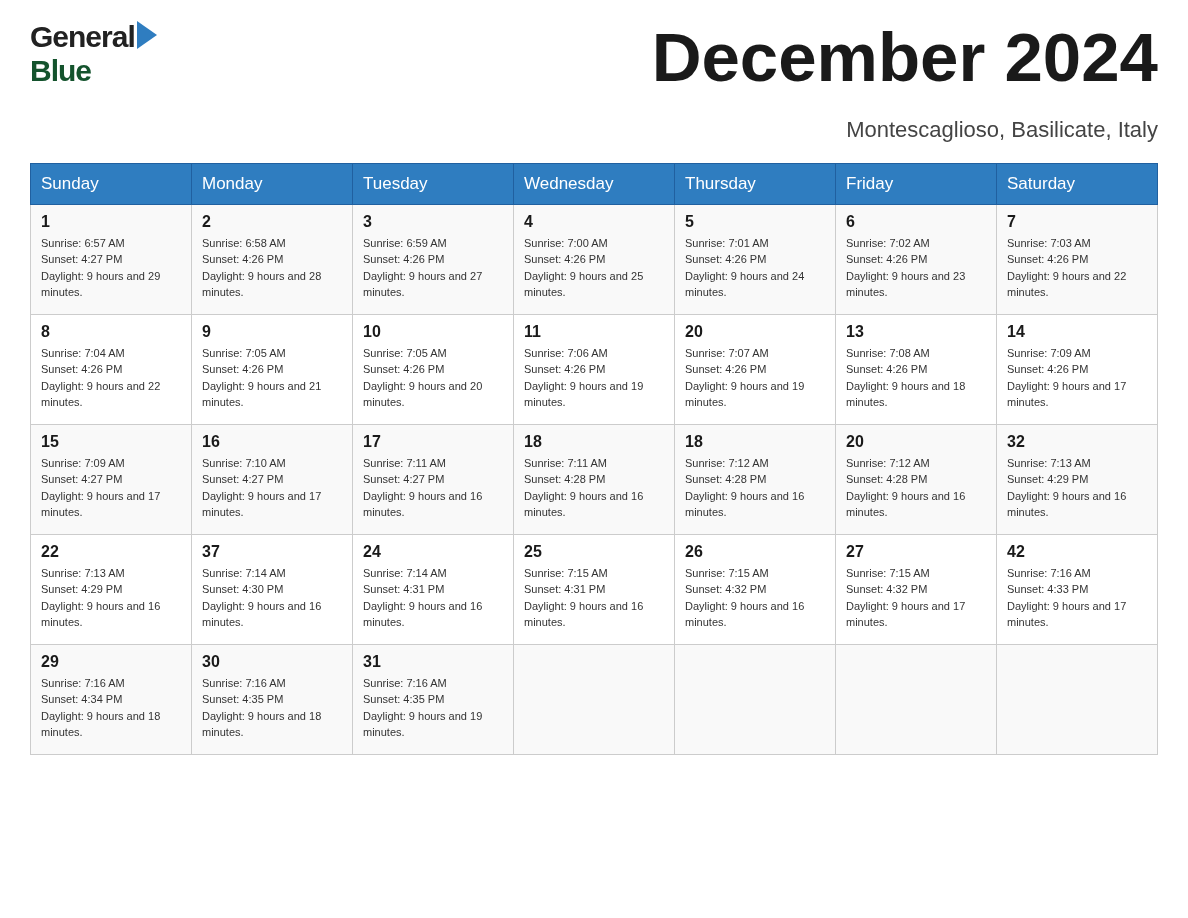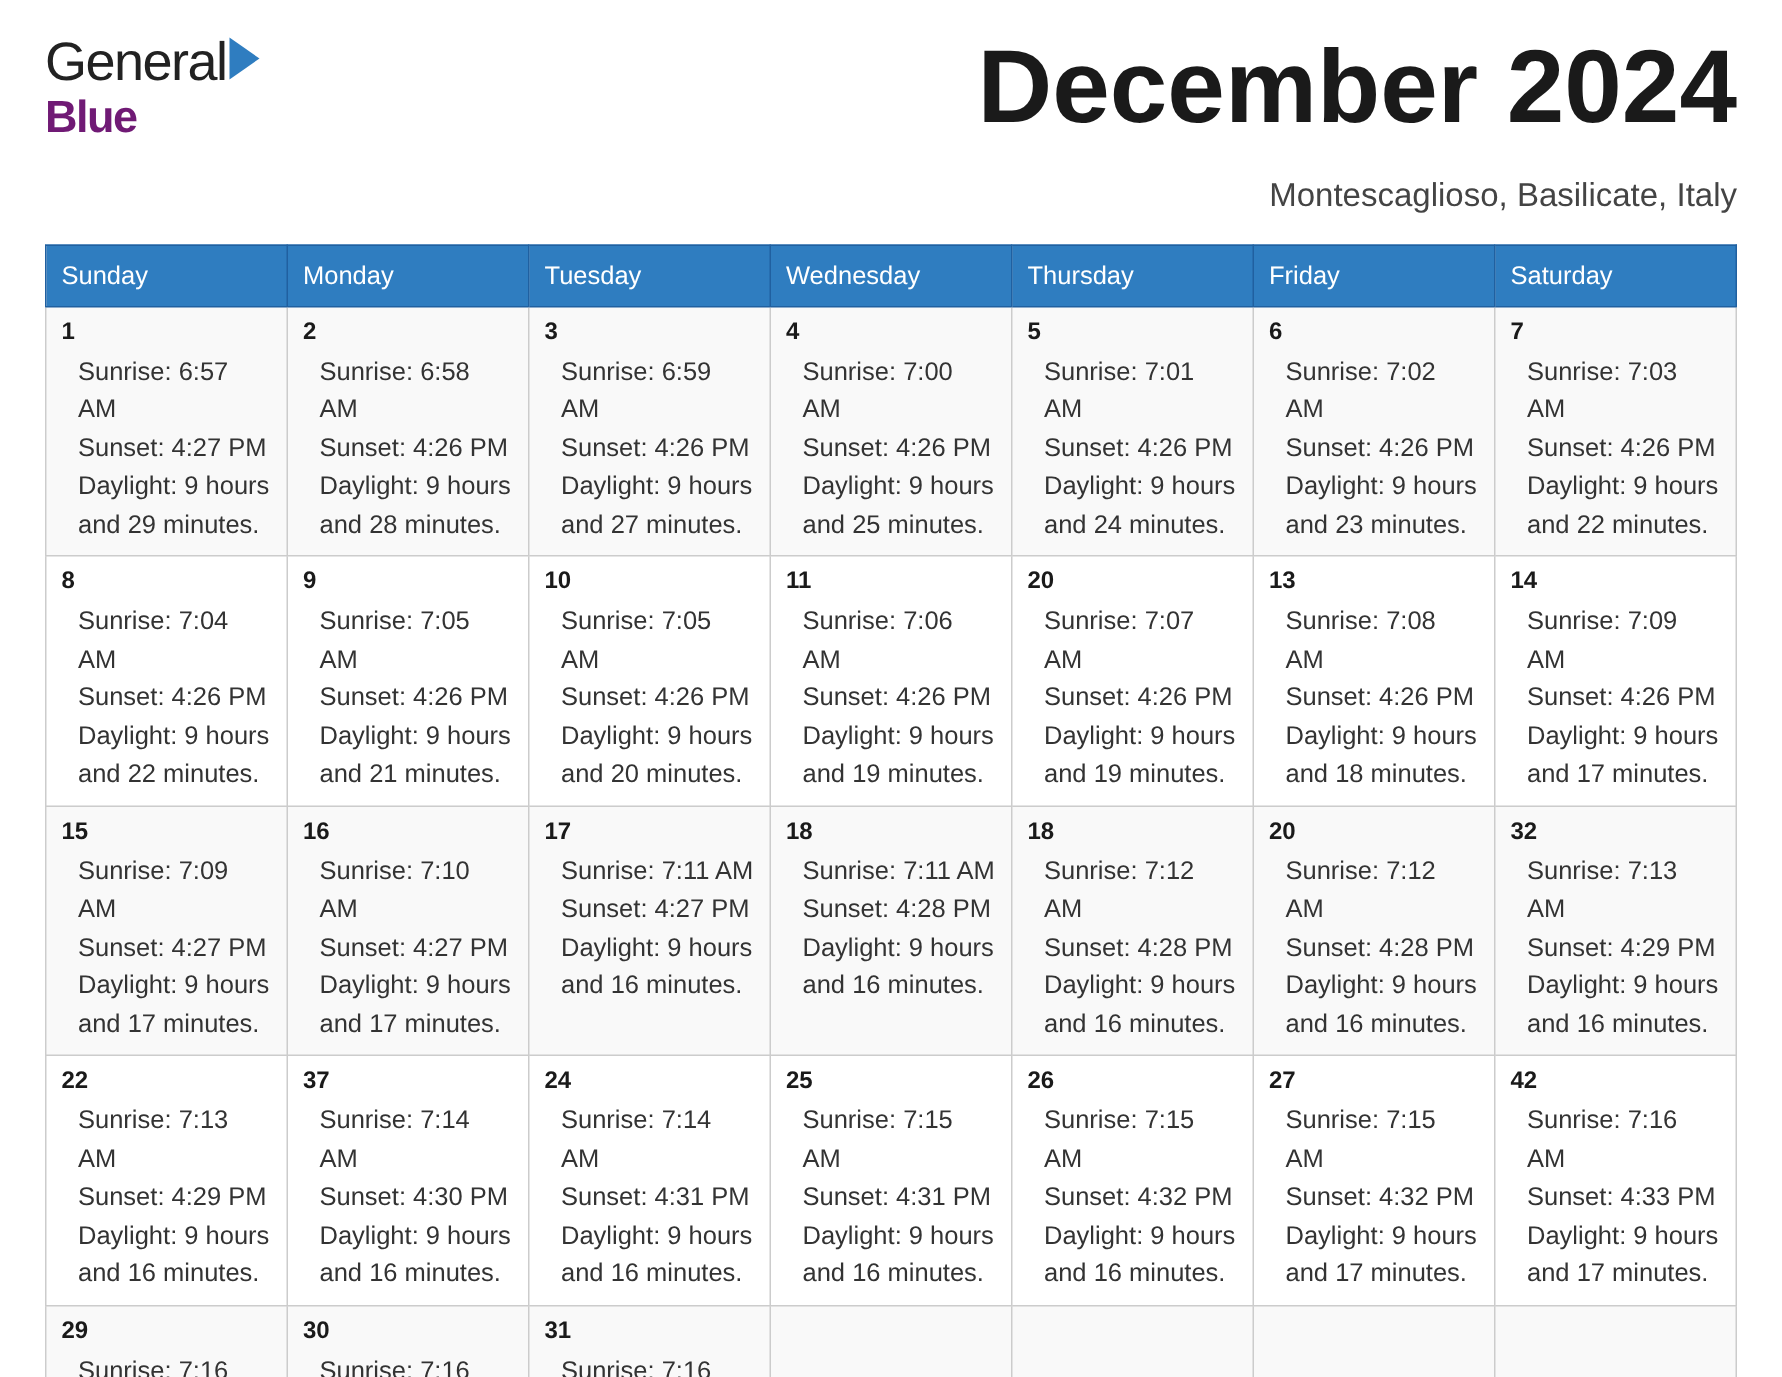--- a/index.html
+++ b/index.html
@@ -61,56 +61,55 @@
       height: 110px;
     }
     .day-number {
       font-size: 16px;
       font-weight: bold;
       color: #1a1a1a;
       display: block;
       margin-bottom: 4px;
     }
     .day-info {
-      font-size: 17px;
+      font-size: 11px;
       line-height: 1.5;
       color: #333;
-      margin-left: 11px;
     }
     tbody tr:nth-child(odd) td {
       background-color: #f9f9f9;
     }
     tbody tr:nth-child(even) td {
       background-color: #fff;
     }
     .logo-row {
       display: flex;
       align-items: center;
       gap: 0;
     }
     .logo-text-general {
-      font-size: 36px;
-      font-weight: normal;
+      font-size: 30px;
+      font-weight: bold;
       color: #222;
       letter-spacing: -1px;
     }
     .logo-arrow {
       display: inline-block;
       width: 0;
       height: 0;
       border-top: 14px solid transparent;
       border-bottom: 14px solid transparent;
       border-left: 20px solid #2f7dc0;
       margin-left: 2px;
       margin-top: -4px;
     }
     .logo-text-blue {
       font-size: 30px;
       font-weight: bold;
-      color: #701a75;
+      color: #14532d;
       letter-spacing: -1px;
     }
   </style>
 </head>
 <body>
 
 <div class="header">
   <div class="logo">
     <div class="logo-row">
       <span class="logo-text-general">General</span>

